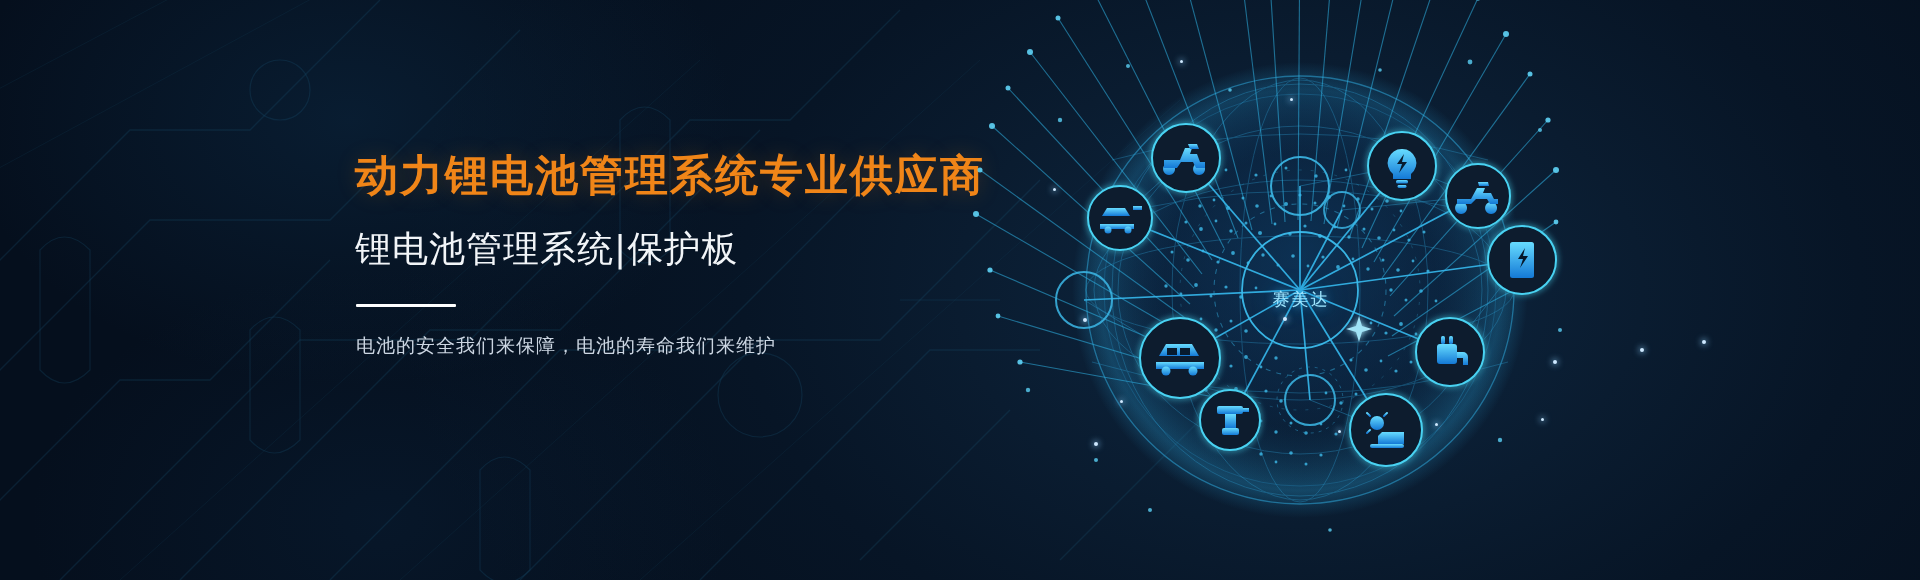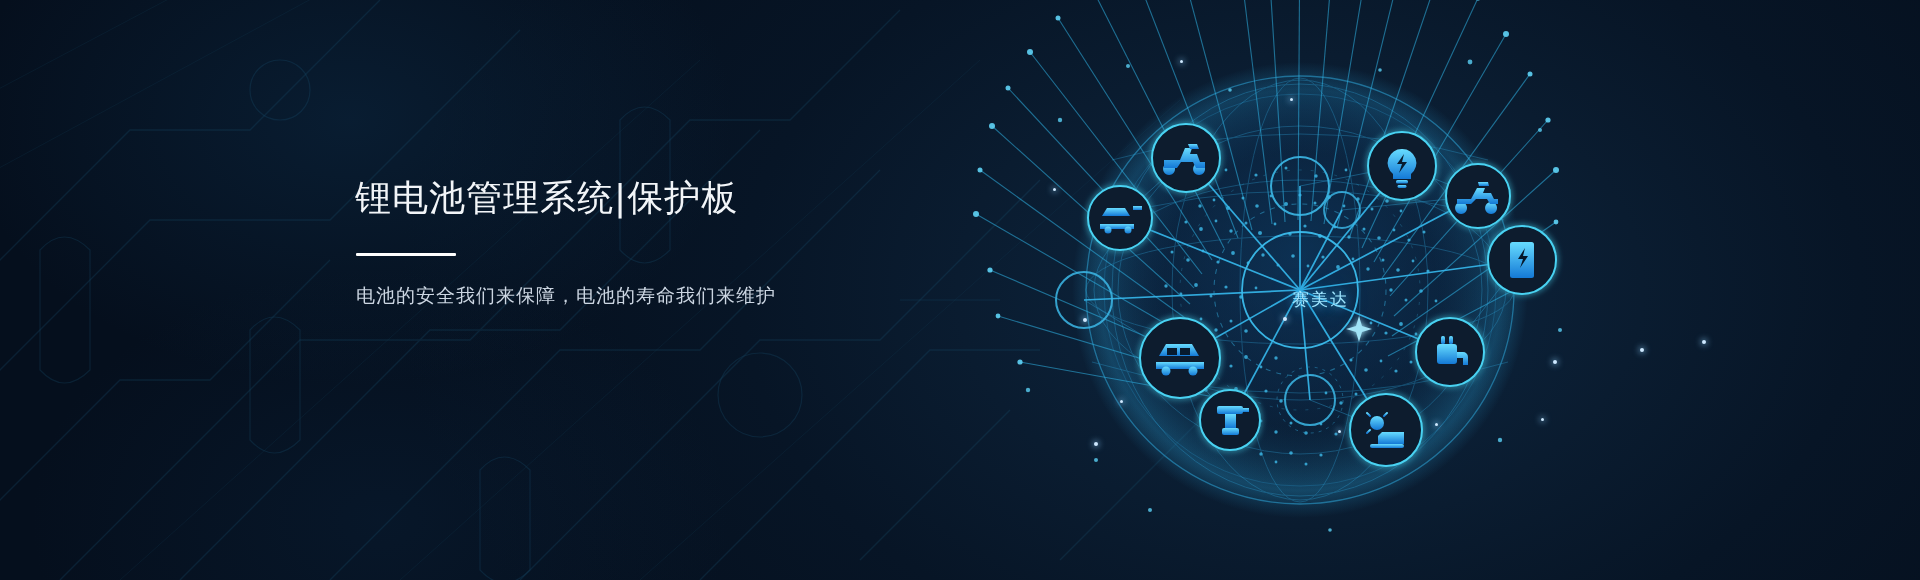--- a/index.html
+++ b/index.html
@@ -37,30 +37,30 @@
   }
   .subhead{
     font-size:36px;line-height:1.2;font-weight:400;letter-spacing:1px;
     color:#f2f5f8;white-space:nowrap;margin:26px 0 0 0;
   }
   .rule{
     width:100px;height:3px;background:#ffffff;margin:34px 0 0 1px;border-radius:1px;
   }
   .tagline{
     font-size:19px;line-height:1.4;letter-spacing:1px;
-    color:#ccd6e2;white-space:nowrap;margin:26px 0 0 1px;
+    color:#ccd6e2;white-space:nowrap;margin:26px 0 0 1px;font-family:Liberation Serif, serif;
   }
 
   
   .globe-wrap{position:absolute;left:1000px;top:-30px;width:640px;height:640px;}
   .globe-wrap svg{display:block;width:100%;height:100%;overflow:visible;}
 
   .hub-label{
     position:absolute;left:1253px;top:288px;width:96px;
-    text-align:right;font-size:17px;letter-spacing:2px;color:#9fe6ff;
+    text-align:center;font-size:17px;letter-spacing:2px;color:#9fe6ff;
     text-shadow:0 0 10px rgba(60,190,255,.85),0 0 22px rgba(30,150,230,.6);
     pointer-events:none;
   }
 
   .star{position:absolute;border-radius:50%;background:#cfe9ff;
         box-shadow:0 0 6px 1px rgba(140,210,255,.7);}
 </style>
 </head>
 <body>
 
@@ -94,20 +94,21 @@
     <g fill="none" stroke="#16465f" stroke-width="1" opacity="0.35">
       <path d="M-60 120 L280 -60"></path>
       <path d="M-60 200 L420 -60"></path>
       <path d="M120 580 L700 60"></path>
       <path d="M400 580 L980 60"></path>
       <path d="M640 580 L1180 100"></path>
     </g>
   </svg>
 
   <div class="copy">
+    <h1 class="headline">动力锂电池管理系统专业供应商</h1>
     <h2 class="subhead">锂电池管理系统|保护板</h2>
     <div class="rule"></div>
     <p class="tagline">电池的安全我们来保障，电池的寿命我们来维护</p>
   </div>
 
   <div class="globe-wrap">
     <svg viewBox="0 0 640 640">
       <defs>
         <radialGradient id="gSphere" cx="50%" cy="42%" r="55%">
           <stop offset="0%" stop-color="#0d3a63" stop-opacity=".55"></stop>

